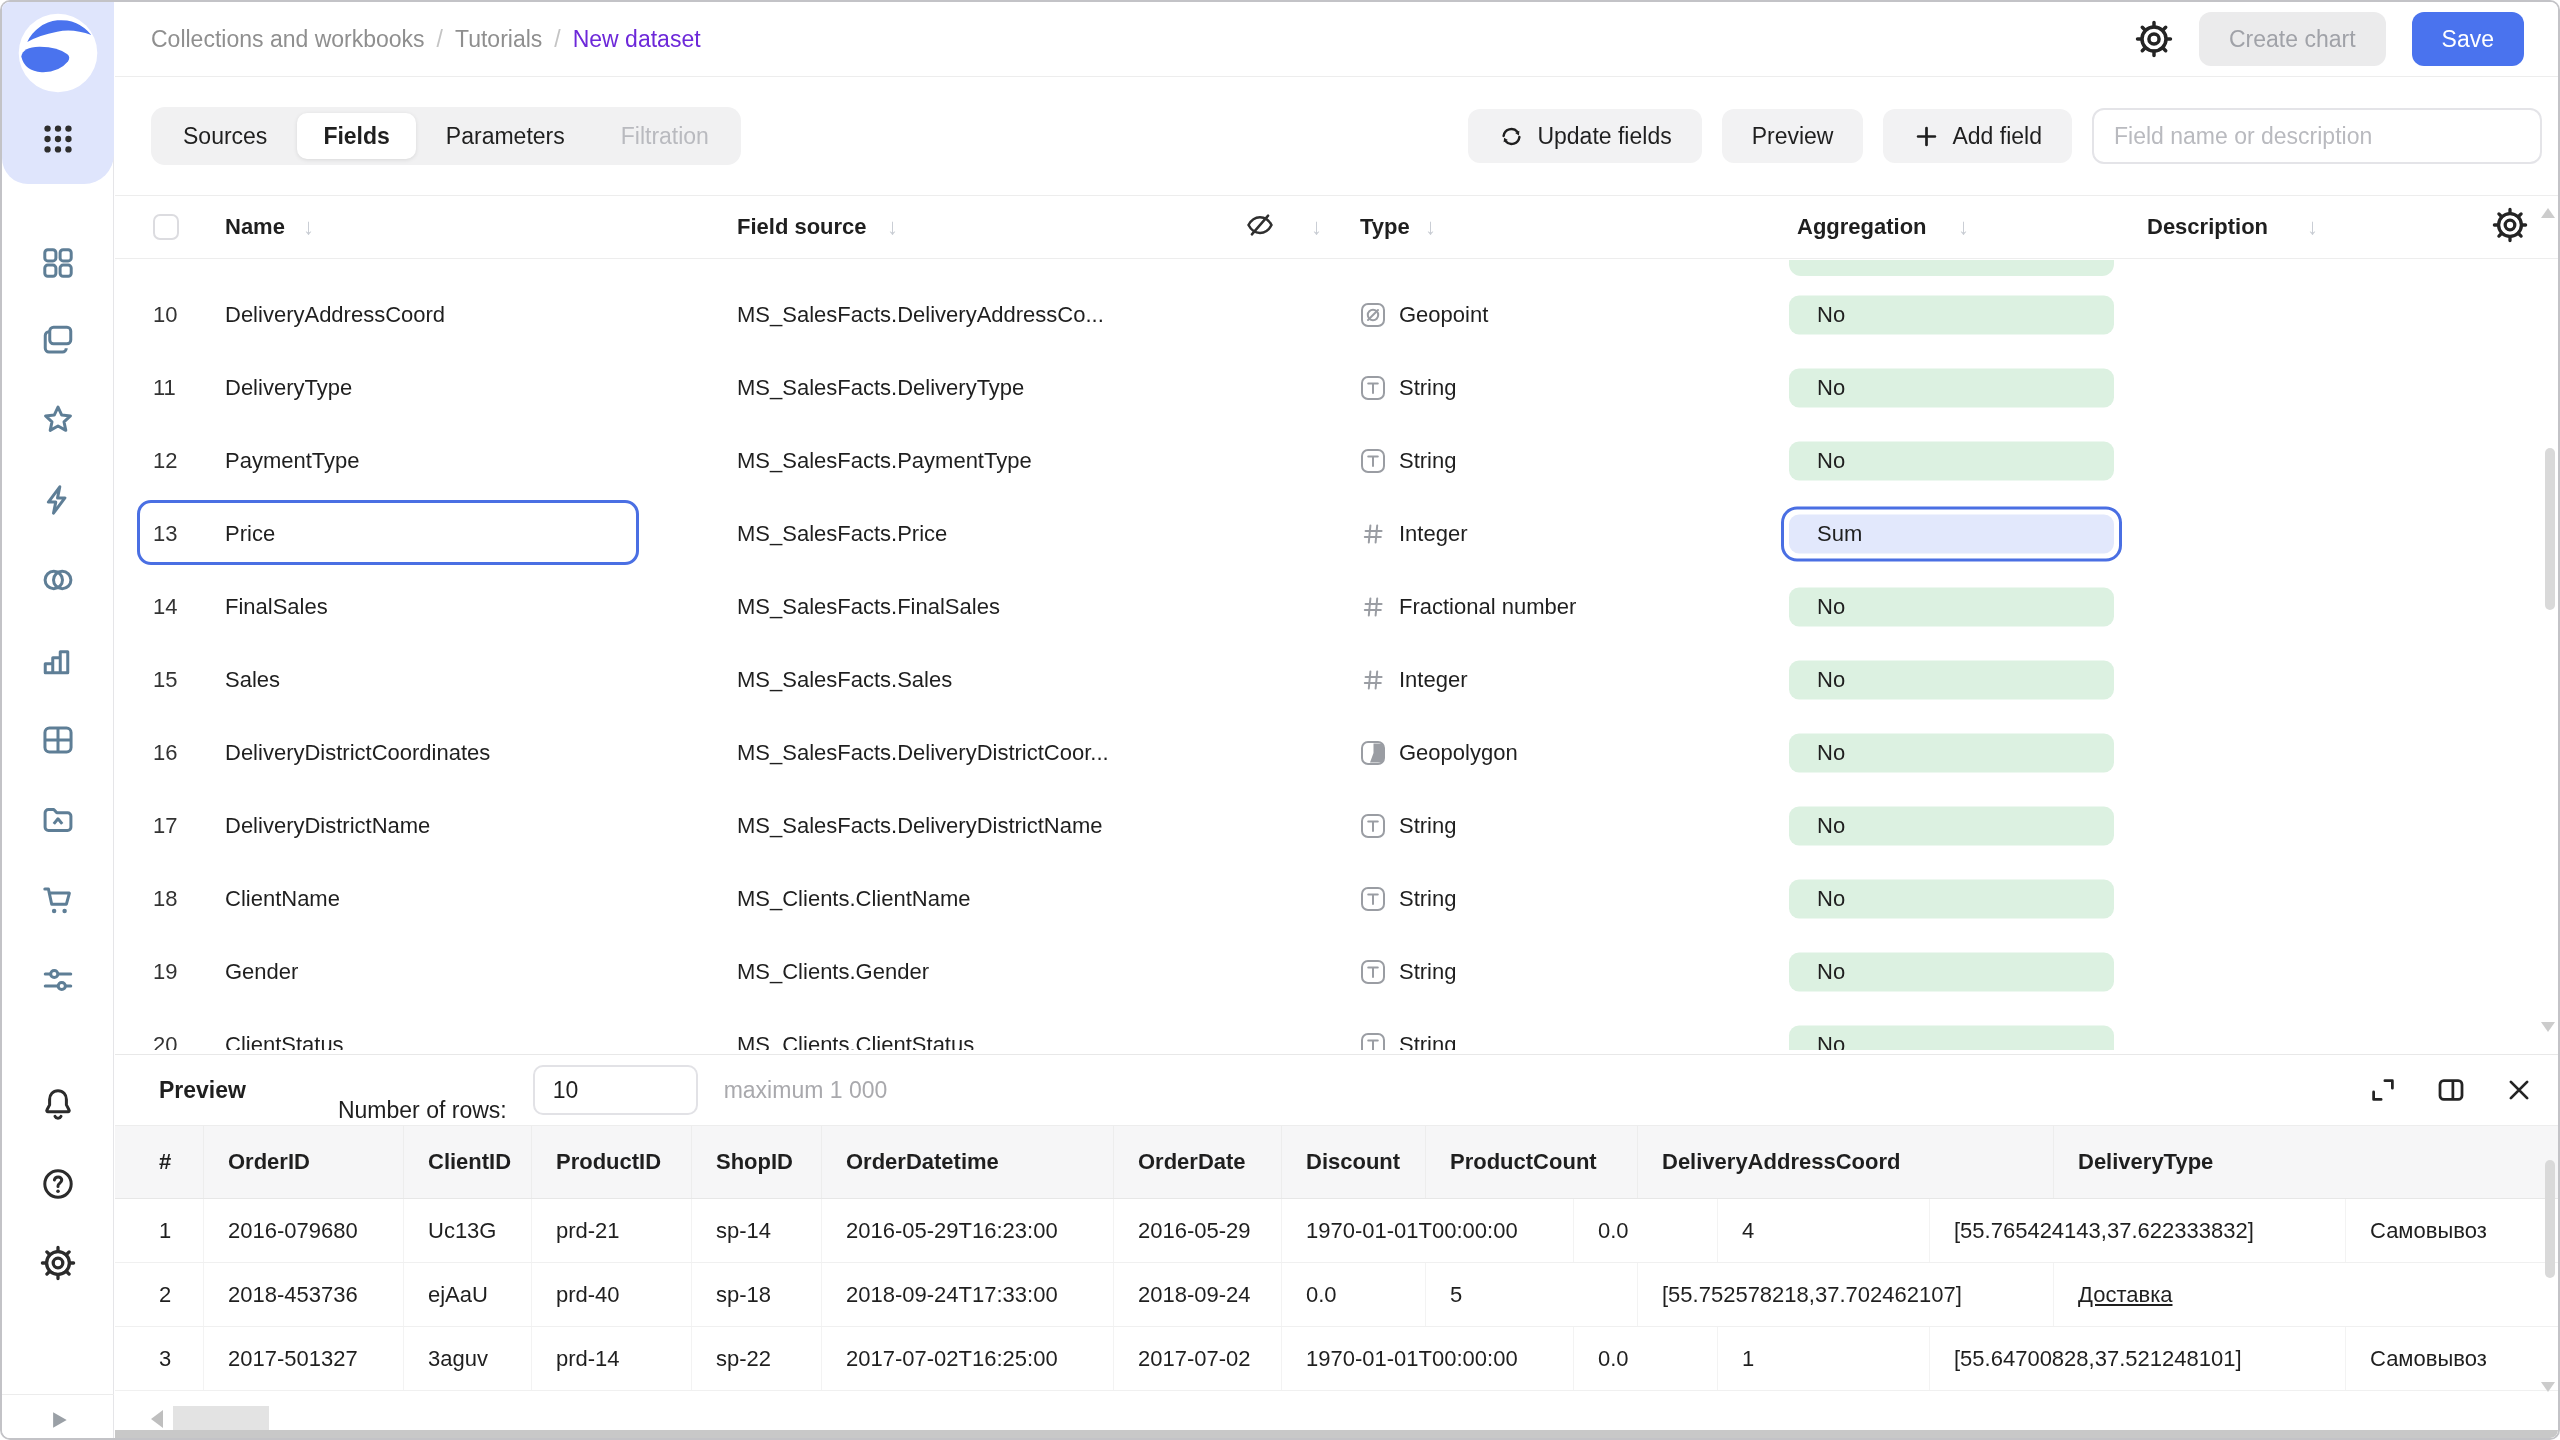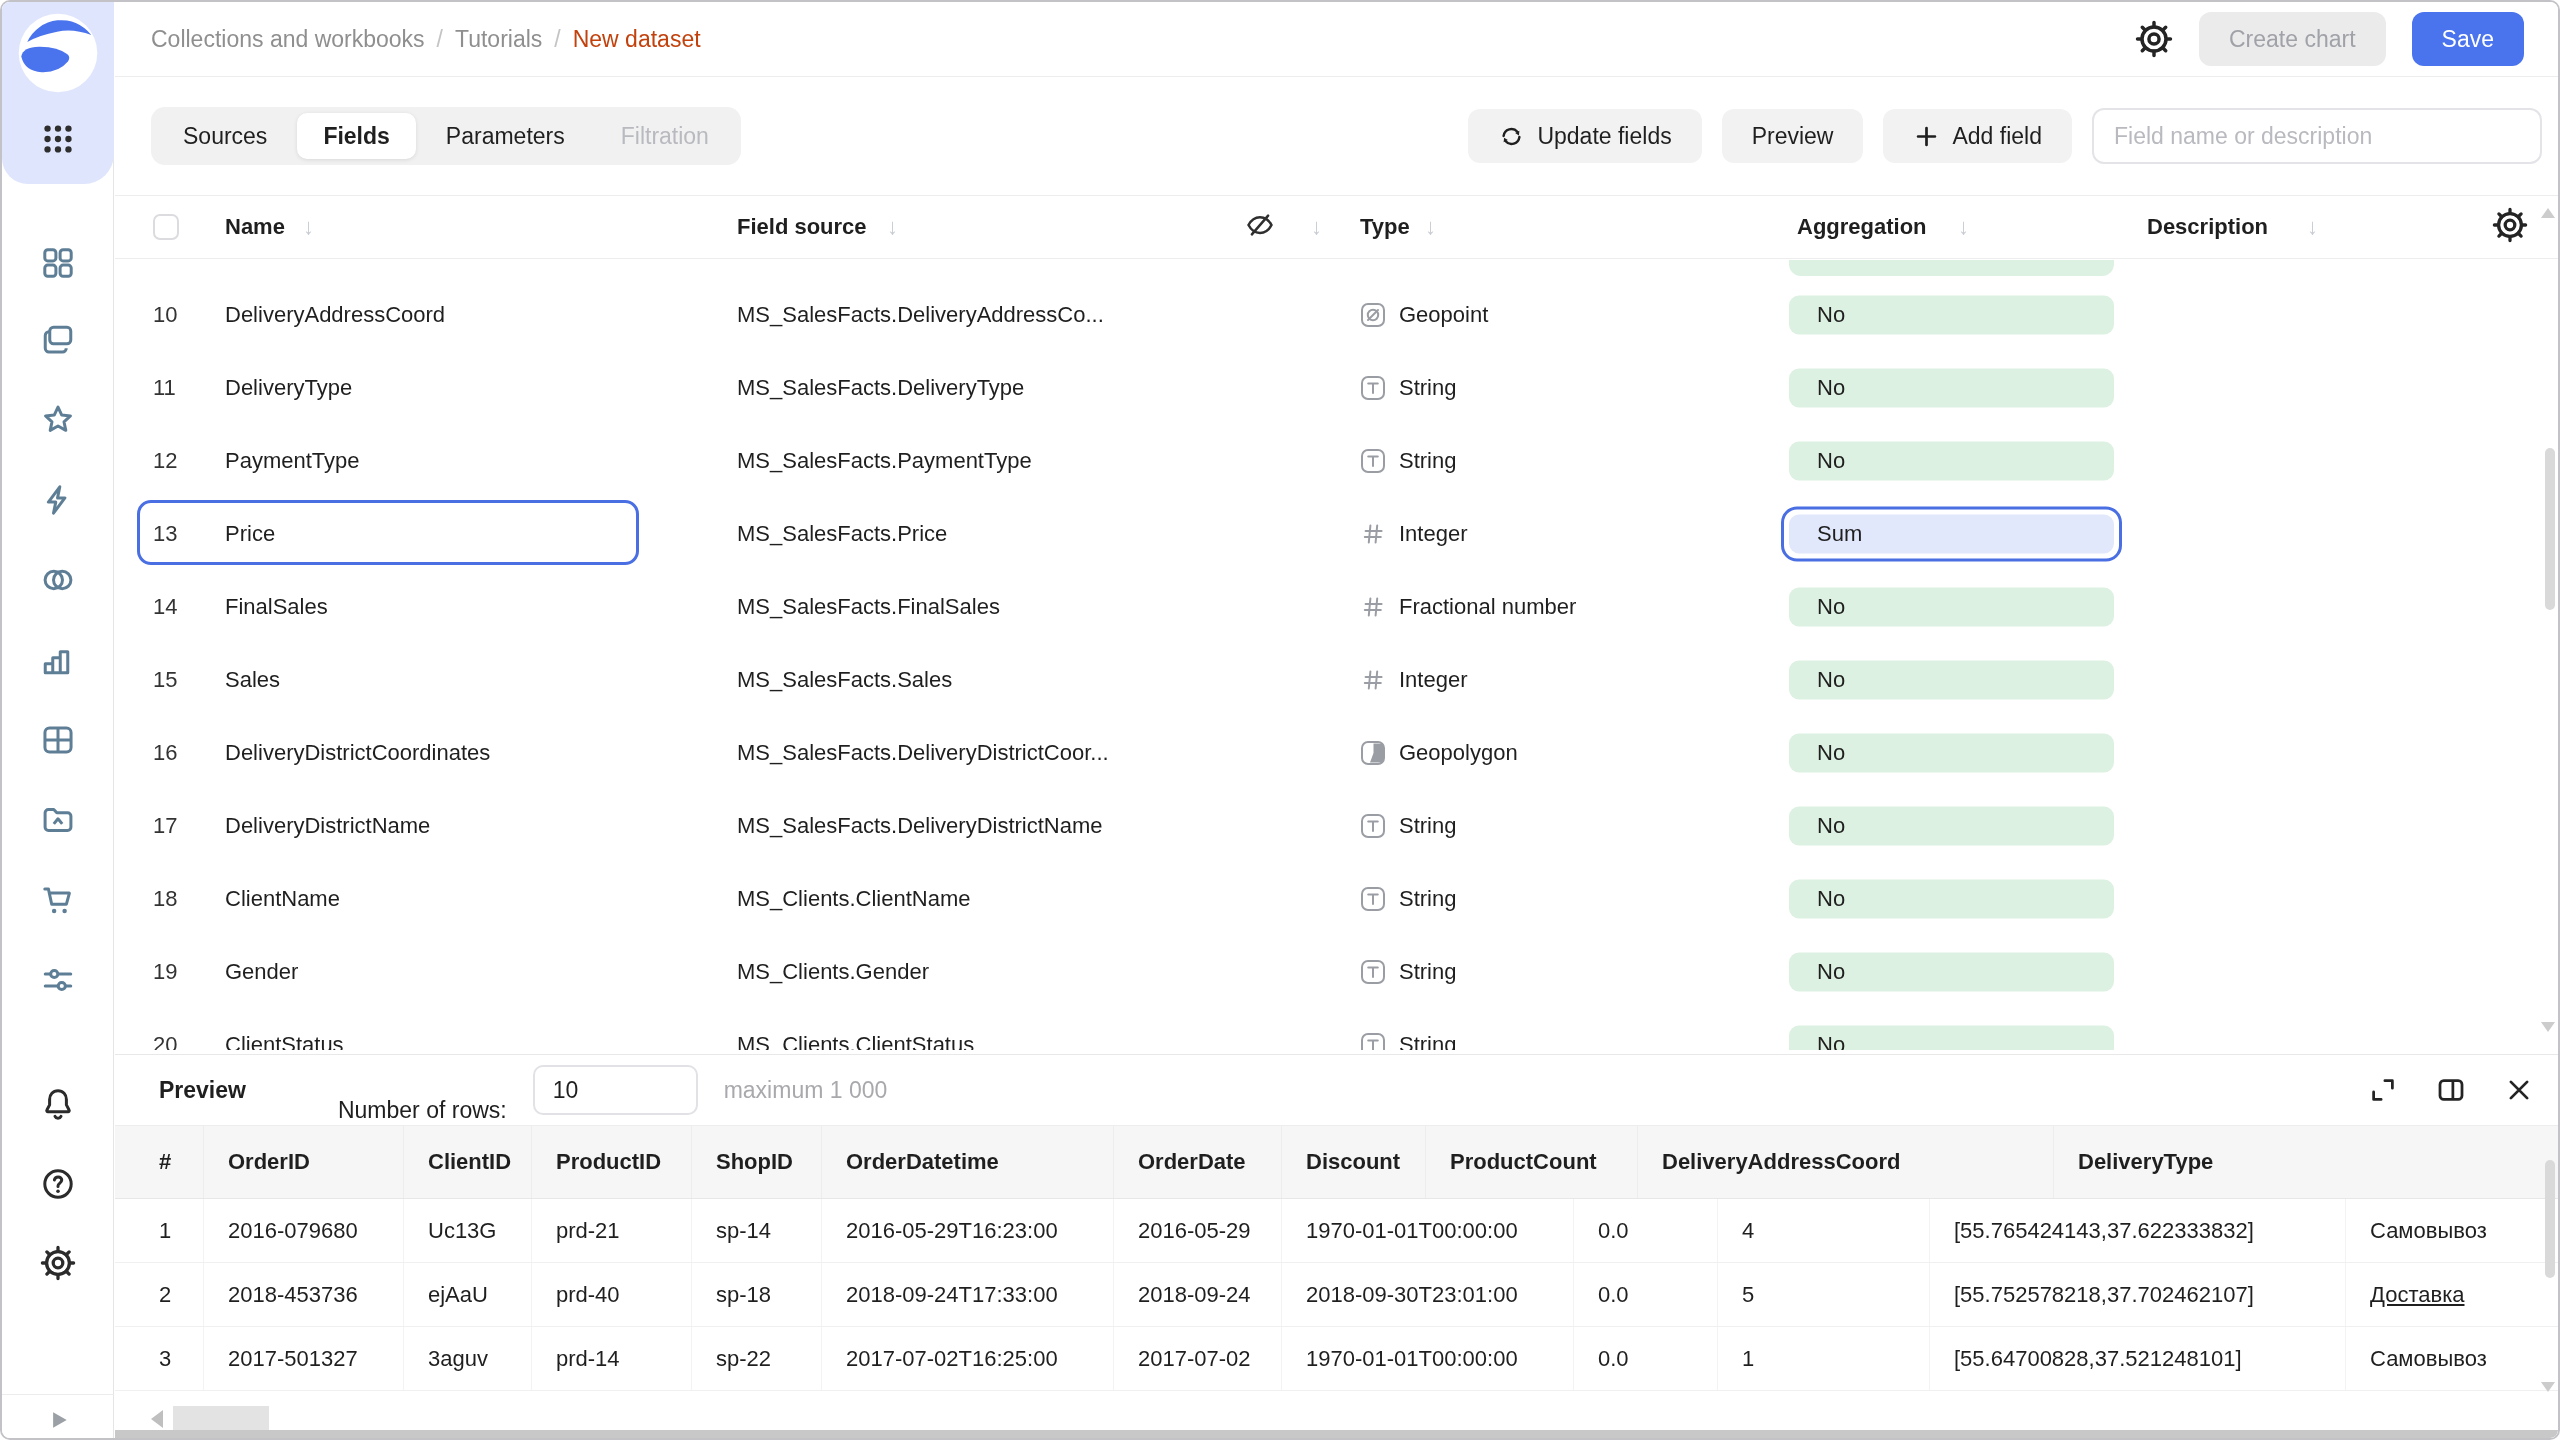--- a/index.html
+++ b/index.html
@@ -22,21 +22,21 @@
   .sidebar-expand svg { width:26px; height:26px; }
 
   
   .main { position:absolute; left:113px; right:0; top:0; bottom:0; background:#fff; }
 
   .topbar { position:absolute; top:0; left:0; right:0; height:75px; border-bottom:1px solid #ededed;
     display:flex; align-items:center; justify-content:space-between; padding:0 34px 0 36px; }
   .breadcrumb { font-size:23px; display:flex; gap:12px; align-items:center; white-space:nowrap; }
   .crumb { color:#8f8f8f; }
   .crumb-sep { color:#c4c4c4; }
-  .crumb-current { color:#c2410c; }
+  .crumb-current { color:#6d28d9; }
   .topbar-actions { display:flex; align-items:center; gap:26px; }
   .icon-btn { color:#242424; display:flex; align-items:center; justify-content:center; }
   .icon-btn svg { width:38px; height:38px; }
   .btn { height:54px; border-radius:12px; font-size:23px; display:flex; align-items:center; justify-content:center;
     padding:0 30px; white-space:nowrap; border:none; font-family:inherit; }
   .btn-disabled { background:#ebebec; color:#a0a2a8; }
   .btn-primary { background:var(--accent); color:#fff; }
   .btn-gray { background:#f2f2f3; color:#1f1f1f; }
 
   .toolbar { position:absolute; top:75px; left:0; right:0; height:118px;
@@ -599,21 +599,20 @@
             <span class="pcell" style="width: 172px;">Самовывоз</span>
           </div>
           <div class="prow">
             <span class="pcell" style="width: 44px;">2</span>
             <span class="pcell" style="width: 200px;">2018-453736</span>
             <span class="pcell" style="width: 128px;">ejAaU</span>
             <span class="pcell" style="width: 160px;">prd-40</span>
             <span class="pcell" style="width: 130px;">sp-18</span>
             <span class="pcell" style="width: 292px;">2018-09-24T17:33:00</span>
             <span class="pcell" style="width: 168px;">2018-09-24</span>
-            <span class="pcell" style="width: 292px;">2018-09-30T23:01:00</span>
             <span class="pcell" style="width: 144px;">0.0</span>
             <span class="pcell" style="width: 212px;">5</span>
             <span class="pcell" style="width: 416px;">[55.752578218,37.702462107]</span>
             <span class="pcell" style="width: 172px; text-decoration: underline;">Доставка</span>
           </div>
           <div class="prow">
             <span class="pcell" style="width: 44px;">3</span>
             <span class="pcell" style="width: 200px;">2017-501327</span>
             <span class="pcell" style="width: 128px;">3aguv</span>
             <span class="pcell" style="width: 160px;">prd-14</span>

